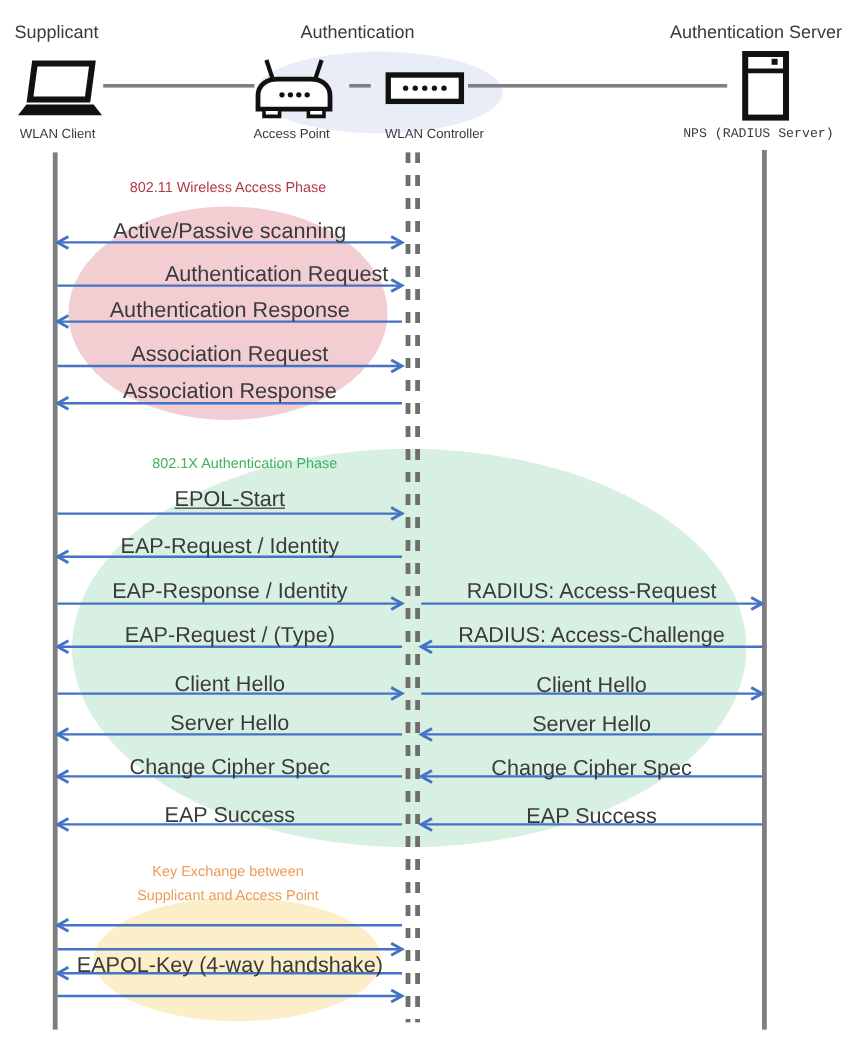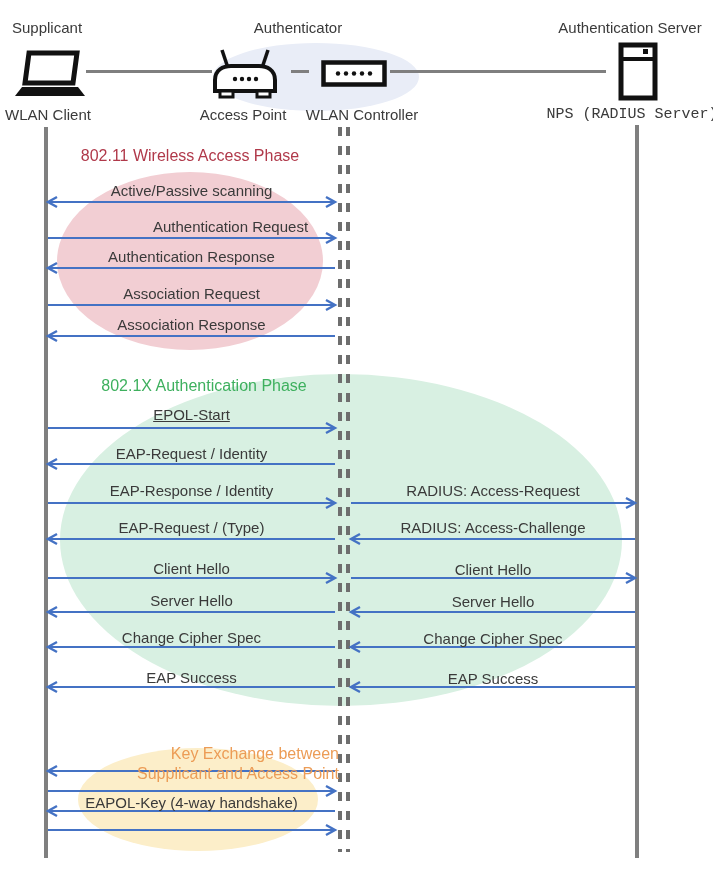--- a/index.html
+++ b/index.html
@@ -3,39 +3,39 @@
 <meta charset="utf-8">
 <style>
   html,body{margin:0;padding:0;background:#fff;}
   #canvas{position:relative;width:713px;height:875px;background:#fff;overflow:hidden;
           font-family:"Liberation Sans",sans-serif;color:#3a3a3a;}
   .ellipse{position:absolute;border-radius:50%;z-index:0;}
   .lifeline{position:absolute;width:4px;z-index:1;}
   .dashline{position:absolute;width:3.5px;z-index:1;}
   .hline{position:absolute;height:3px;z-index:1;}
   .role-label{position:absolute;font-size:15px;white-space:nowrap;z-index:3;}
-  .dev-label{position:absolute;font-size:15px;white-space:nowrap;transform:translateX(-50%);z-index:3;}
-  .phase-title{position:absolute;font-size:16px;white-space:nowrap;transform:translateX(-50%);
-               text-align:right;z-index:3;line-height:20px;}
-  .msg-label{position:absolute;font-size:15px;white-space:nowrap;transform:translateX(-50%);z-index:3;}
+  .dev-label{position:absolute;font-size:11px;white-space:nowrap;transform:translateX(-50%);z-index:3;}
+  .phase-title{position:absolute;font-size:12px;white-space:nowrap;transform:translateX(-50%);
+               text-align:center;z-index:3;line-height:20px;}
+  .msg-label{position:absolute;font-size:18px;white-space:nowrap;transform:translateX(-50%);z-index:3;}
   .icon{position:absolute;z-index:2;}
 </style>
 </head>
 <body>
 
 <div id="canvas">
 
   <div class="ellipse" style="left: 213px; top: 43px; width: 206px; height: 68px; background: rgb(233, 237, 247);"></div>
 
   <div class="ellipse" style="left: 57px; top: 172px; width: 266px; height: 178px; background: rgb(242, 206, 211);"></div>
   <div class="ellipse" style="left: 60px; top: 374px; width: 562px; height: 332px; background: rgb(216, 240, 226);"></div>
   <div class="ellipse" style="left: 78px; top: 748px; width: 240px; height: 103px; background: rgb(252, 238, 201);"></div>
 
   <div class="role-label" style="left:12px;top:19px;">Supplicant</div>
-  <div class="role-label" style="left:298px;top:19px;transform:translateX(-50%);">Authenticator</div>
+  <div class="role-label" style="left:298px;top:19px;transform:translateX(-50%);">Authentication</div>
   <div class="role-label" style="left:630px;top:19px;transform:translateX(-50%);">Authentication Server</div>
 
   <div class="hline" style="left: 86px; top: 70px; width: 126px; background: rgb(127, 127, 127);"></div>
   <div class="hline" style="left: 291px; top: 70px; width: 18px; background: rgb(127, 127, 127);"></div>
   <div class="hline" style="left: 390px; top: 70px; width: 216px; background: rgb(127, 127, 127);"></div>
 
   <svg class="icon" style="left:12px;top:50px;" width="76" height="50" viewBox="0 0 76 50">
     <path d="M17,3 L65,3 L61,33 L13,33 Z" fill="#fff" stroke="#111" stroke-width="5"></path>
     <path d="M3,46 L73,46 L66,37 L10,37 Z" fill="#111"></path>
   </svg>
@@ -72,21 +72,21 @@
   <div class="dev-label" style="left:362px;top:106px;">WLAN Controller</div>
   <div class="dev-label" style="left:632px;top:106px;font-family:Liberation Mono, monospace;">NPS (RADIUS Server)</div>
 
   <div class="lifeline" style="left: 44px; top: 127px; height: 731px; background: rgb(127, 127, 127);"></div>
   <div class="dashline" style="left: 338px; top: 127px; height: 725px; background: repeating-linear-gradient(rgb(110, 110, 110) 0px, rgb(110, 110, 110) 9px, transparent 9px, transparent 19px);"></div>
   <div class="dashline" style="left: 346px; top: 127px; height: 725px; background: repeating-linear-gradient(rgb(110, 110, 110) 0px, rgb(110, 110, 110) 9px, transparent 9px, transparent 19px);"></div>
   <div class="lifeline" style="left: 635px; top: 125px; height: 733px; background: rgb(127, 127, 127);"></div>
 
   <div class="phase-title" style="left: 190px; top: 146px; color: rgb(176, 57, 74);">802.11 Wireless Access Phase</div>
   <div class="phase-title" style="left: 204px; top: 376px; color: rgb(62, 176, 94);">802.1X Authentication Phase</div>
-  <div class="phase-title" style="left: 190px; top: 744px; color: rgb(236, 156, 86); margin-left: 48px;">
+  <div class="phase-title" style="left: 190px; top: 716px; color: rgb(236, 156, 86);">
     <div>Key Exchange between</div>
     <div>Supplicant and Access Point</div>
   </div>
 
   <div id="messages">
       <svg width="291" height="14" style="position: absolute; left: 46px; top: 195px; z-index: 2; overflow: visible;">
         <line x1="2" x2="289" y1="7" y2="7" stroke="#4472c4" stroke-width="2"></line>
         <polyline points="11,2 2,7 11,12" fill="none" stroke="#4472c4" stroke-width="2.4"></polyline>
         <polyline points="280,2 289,7 280,12" fill="none" stroke="#4472c4" stroke-width="2.4"></polyline>
       </svg>

